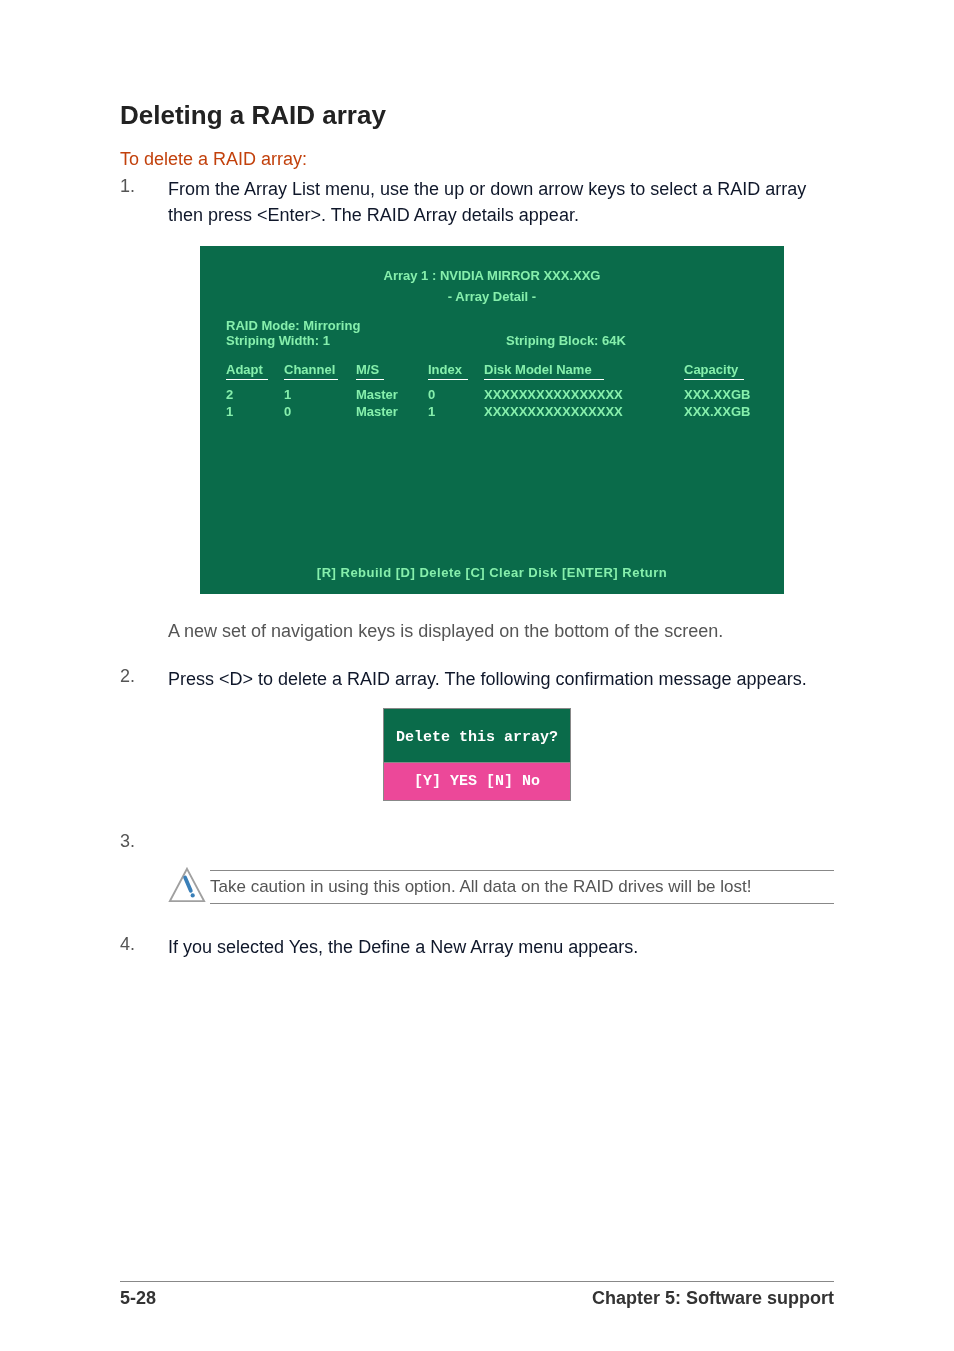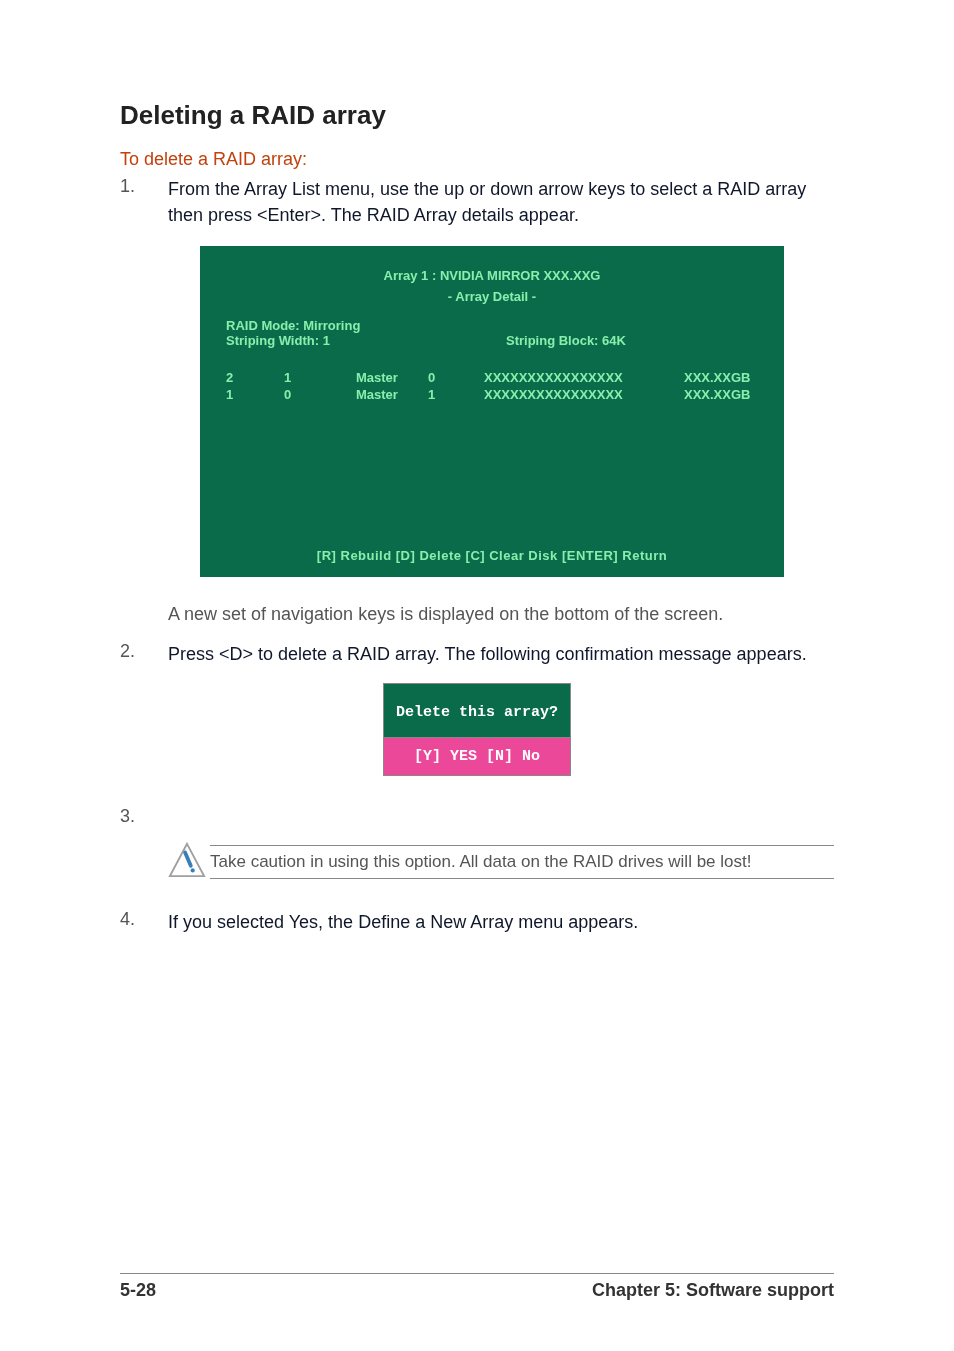--- a/index.html
+++ b/index.html
@@ -104,21 +104,21 @@
       text-align: center;
       font-size: 13px;
       font-weight: bold;
       letter-spacing: 0.5px;
     }
     .step-continued {
       margin-left: 48px;
       font-size: 18px;
       color: #555;
       line-height: 1.45;
-      margin-bottom: 14px;
+      margin-bottom: 22px;
     }
     .confirm-box {
       width: 188px;
       margin: 16px auto 30px auto;
       font-family: "Courier New", Courier, monospace;
       font-size: 15px;
       font-weight: bold;
       color: #fff;
     }
     .confirm-top {
@@ -151,21 +151,21 @@
       border: none;
       border-top: 1px solid #888;
       margin-bottom: 6px;
     }
     .alert-text {
       font-size: 17px;
       color: #555;
     }
     .page-footer {
       position: absolute;
-      bottom: 50px;
+      bottom: 42px;
       left: 120px;
       right: 120px;
     }
     .footer-divider {
       border: none;
       border-top: 1px solid #888;
       margin-bottom: 6px;
     }
     .footer-row {
       display: flex;
@@ -192,20 +192,28 @@
 <div class="terminal-box">
   <div class="terminal-header">
     <div>Array 1 : NVIDIA MIRROR  XXX.XXG</div>
     <div>- Array Detail -</div>
   </div>
   <div class="terminal-body">
     <div>RAID Mode: Mirroring</div>
     <div class="striping-row">
       <span class="striping-left">Striping Width: 1</span>
       <span>Striping Block: 64K</span>
+    </div>
+    <div class="term-row header-row">
+      <span class="term-col col-adapt">Adapt</span>
+      <span class="term-col col-channel">Channel</span>
+      <span class="term-col col-ms">M/S</span>
+      <span class="term-col col-index">Index</span>
+      <span class="term-col col-model">Disk Model Name</span>
+      <span class="term-col col-cap">Capacity</span>
     </div>
     <div style="height:8px"></div>
     <div class="term-row">
       <span class="term-col col-adapt">2</span>
       <span class="term-col col-channel">1</span>
       <span class="term-col col-ms">Master</span>
       <span class="term-col col-index">0</span>
       <span class="term-col col-model">XXXXXXXXXXXXXXXX</span>
       <span class="term-col col-cap">XXX.XXGB</span>
     </div>

